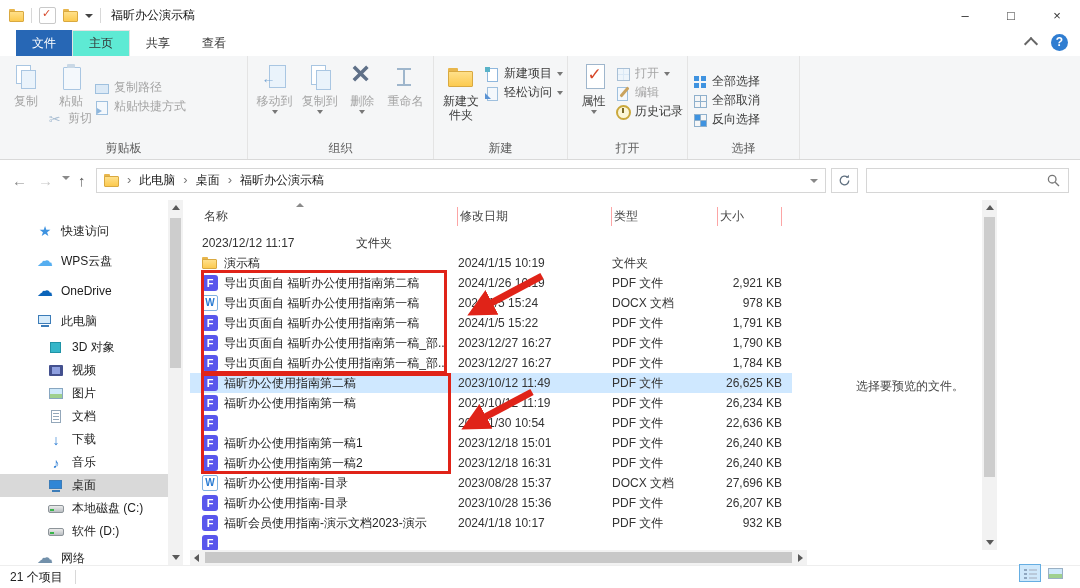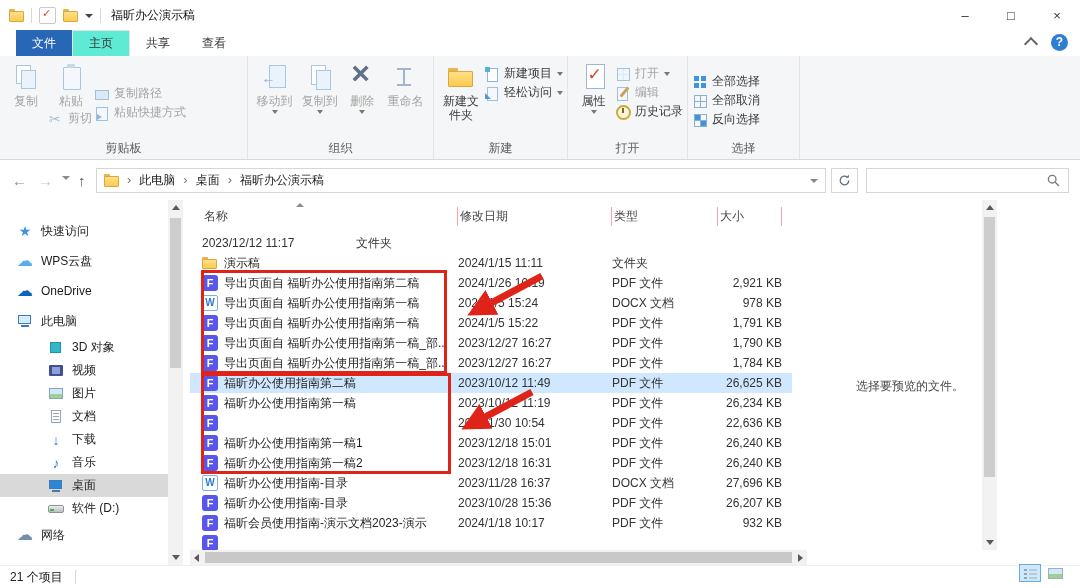--- a/index.html
+++ b/index.html
@@ -84,21 +84,21 @@
   .crumb-dd{position:absolute;right:7px;top:10px;width:0;height:0;border-left:4px solid transparent;border-right:4px solid transparent;border-top:4px solid #888}
   .refreshbox{position:absolute;left:831px;top:7px;width:27px;height:25px;border:1px solid #d6d6d6;display:flex;align-items:center;justify-content:center;box-sizing:border-box}
   .searchbox{position:absolute;left:866px;top:7px;width:203px;height:25px;border:1px solid #d6d6d6;display:flex;align-items:center;padding:0 8px;box-sizing:border-box}
   .searchbox input{flex:1;border:none;outline:none;font:inherit;min-width:0;background:transparent}
 
   
   .main{position:absolute;top:200px;left:0;right:0;bottom:23px;background:#fff;overflow:hidden}
 
   .sidebar{position:absolute;left:0;top:0;width:168px;bottom:0;overflow:hidden;padding-top:16px;box-sizing:border-box}
   .snav-item{display:flex;align-items:center;color:#1d1d1d;cursor:default}
-  .snav-item.lv0{height:30px;padding-left:16px}
+  .snav-item.lv0{height:30px;padding-left:36px}
   .snav-item.lv1{height:23px;padding-left:47px}
   .snav-item.selected{background:#d9d9d9}
   .sic{position:relative;width:18px;height:16px;flex:0 0 18px;margin-right:7px;text-align:center;line-height:16px}
   .sic.star::before{content:"★";color:#3f93e0;font-size:14px}
   .sic.cloud-wps::before{content:"☁";color:#55aef0;font-size:16px}
   .sic.cloud-od::before{content:"☁";color:#0a64ba;font-size:16px}
   .sic.network::before{content:"☁";color:#7290aa;font-size:16px}
   .sic.computer::before,.sic.desktop::before{content:"";position:absolute;left:2px;top:2px;width:13px;height:9px;background:#d7ecfb;border:1px solid #3c7cb8;box-sizing:border-box}
   .sic.desktop::before{background:#2f86d6}
   .sic.computer::after,.sic.desktop::after{content:"";position:absolute;left:5px;top:12px;width:8px;height:2px;background:#3c7cb8}
@@ -201,21 +201,21 @@
     <div class="stack">
       <div class="rbtn disabled" style="width:42px">
         <span class="ric i-paste"></span>
         <span>粘贴</span>
       </div>
       <div class="rsmall disabled">
         <span class="ric16 i-cut"></span>
         <span>剪切</span>
       </div>
     </div>
-    <div class="stack" style="margin-top:24px">
+    <div class="stack" style="margin-top:18px">
       <div class="rsmall disabled">
         <span class="ric16 i-path"></span>
         <span>复制路径</span>
       </div>
       <div class="rsmall disabled">
         <span class="ric16 i-shortcut"></span>
         <span>粘贴快捷方式</span>
       </div>
     </div>
     <div class="rgroup-label">剪贴板</div>
@@ -391,20 +391,24 @@
       <div class="snav-item lv1">
         <span class="sic music"></span>
         <span>音乐</span>
       </div>
 
       <div class="snav-item lv1 selected">
         <span class="sic desktop"></span>
         <span>桌面</span>
       </div>
 
+      <div class="snav-item lv1">
+        <span class="sic disk"></span>
+        <span>本地磁盘 (C:)</span>
+      </div>
 
       <div class="snav-item lv1">
         <span class="sic disk"></span>
         <span>软件 (D:)</span>
       </div>
 
       <div class="snav-item lv0">
         <span class="sic network"></span>
         <span>网络</span>
       </div>
@@ -429,21 +433,21 @@
           <span class="fdate">2023/12/12 11:17</span>
           <span class="ftype">文件夹</span>
           <span class="fsize"></span>
         </div>
 
         <div class="frow">
           <span class="fname">
             <span class="fic folder"></span>
             <span class="ftext">演示稿</span>
           </span>
-          <span class="fdate">2024/1/15 11:11</span>
+          <span class="fdate">2024/1/15 10:19</span>
           <span class="ftype">文件夹</span>
           <span class="fsize"></span>
         </div>
 
         <div class="frow">
           <span class="fname">
             <span class="fic pdf"></span>
             <span class="ftext">导出页面自 福昕办公使用指南第二稿</span>
           </span>
           <span class="fdate">2024/1/26 10:19</span>
@@ -538,21 +542,21 @@
           <span class="fdate">2023/12/18 16:31</span>
           <span class="ftype">PDF 文件</span>
           <span class="fsize">26,240 KB</span>
         </div>
 
         <div class="frow">
           <span class="fname">
             <span class="fic word"></span>
             <span class="ftext">福昕办公使用指南-目录</span>
           </span>
-          <span class="fdate">2023/11/28 16:37</span>
+          <span class="fdate">2023/08/28 15:37</span>
           <span class="ftype">DOCX 文档</span>
           <span class="fsize">27,696 KB</span>
         </div>
 
         <div class="frow">
           <span class="fname">
             <span class="fic pdf"></span>
             <span class="ftext">福昕办公使用指南-目录</span>
           </span>
           <span class="fdate">2023/10/28 15:36</span>

